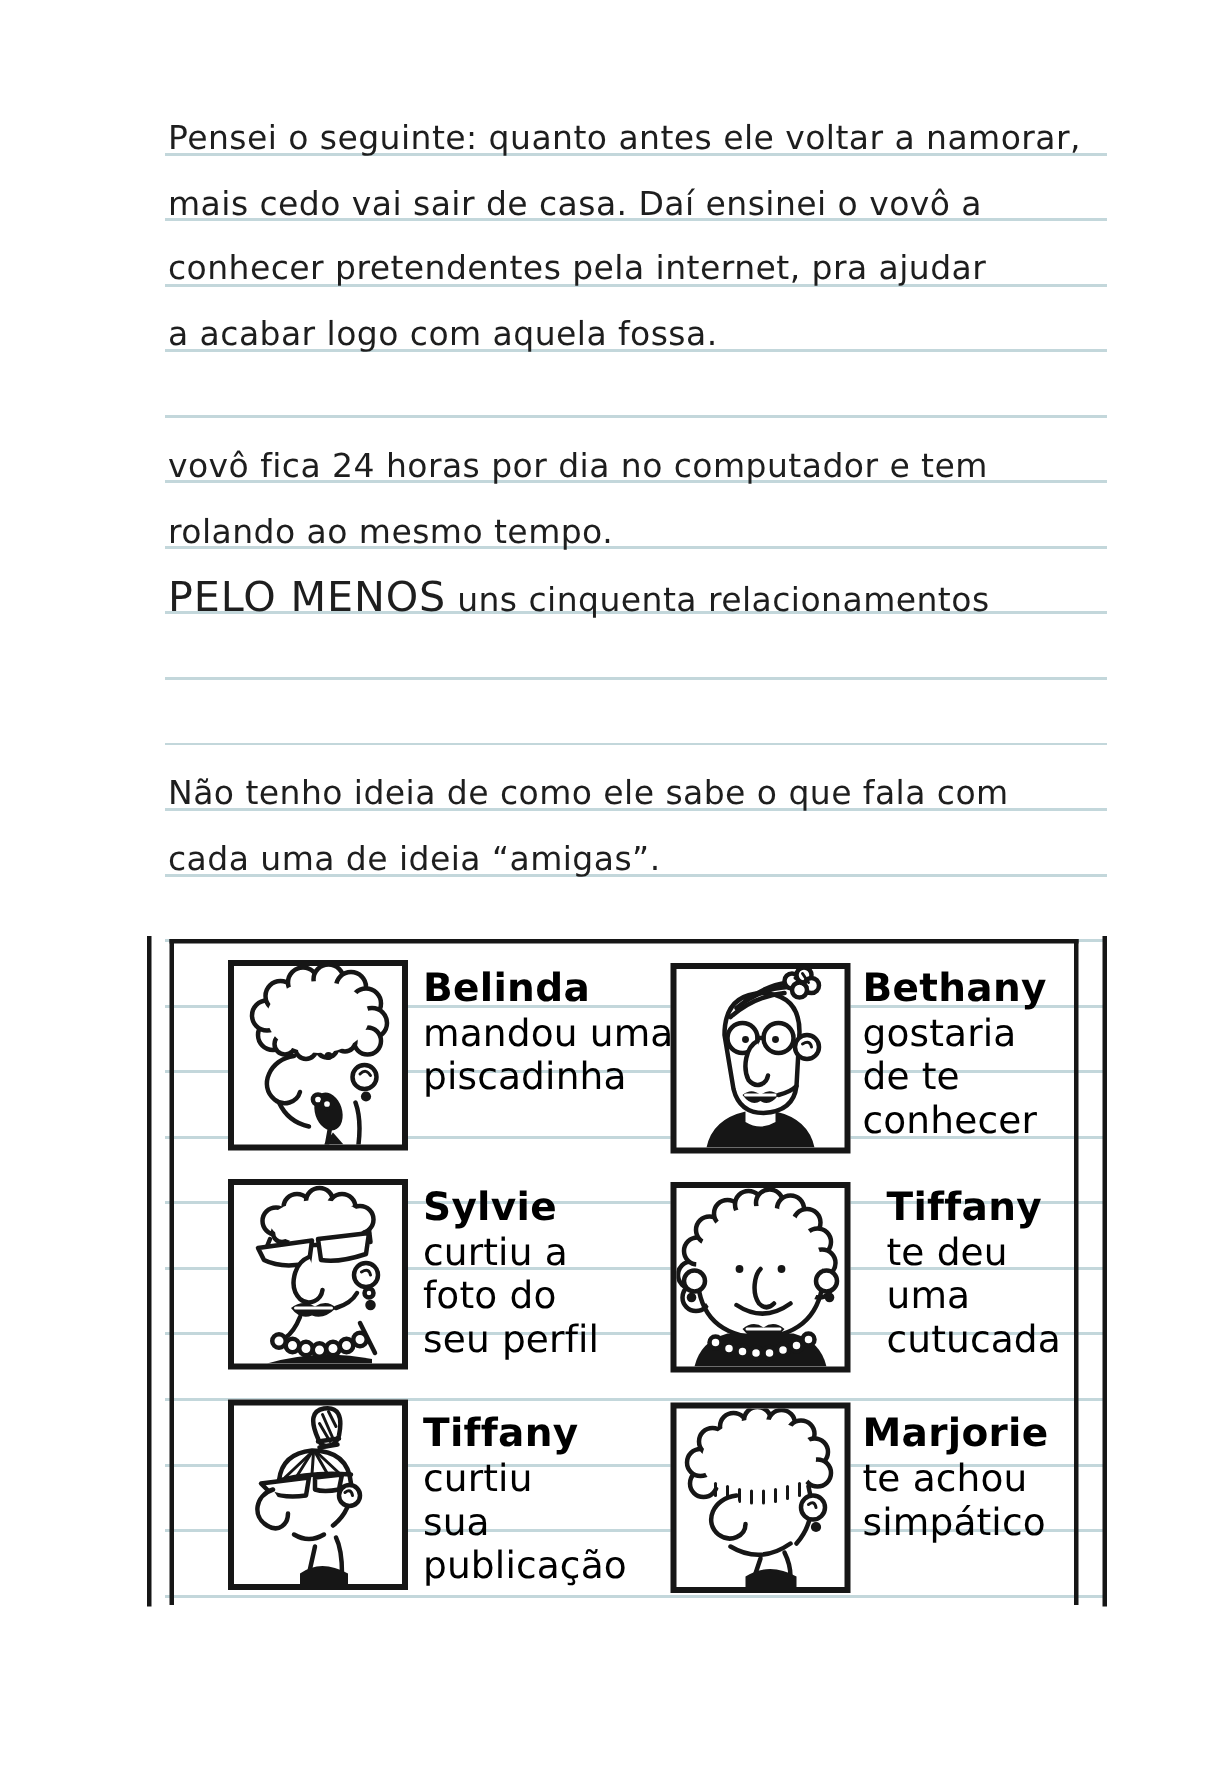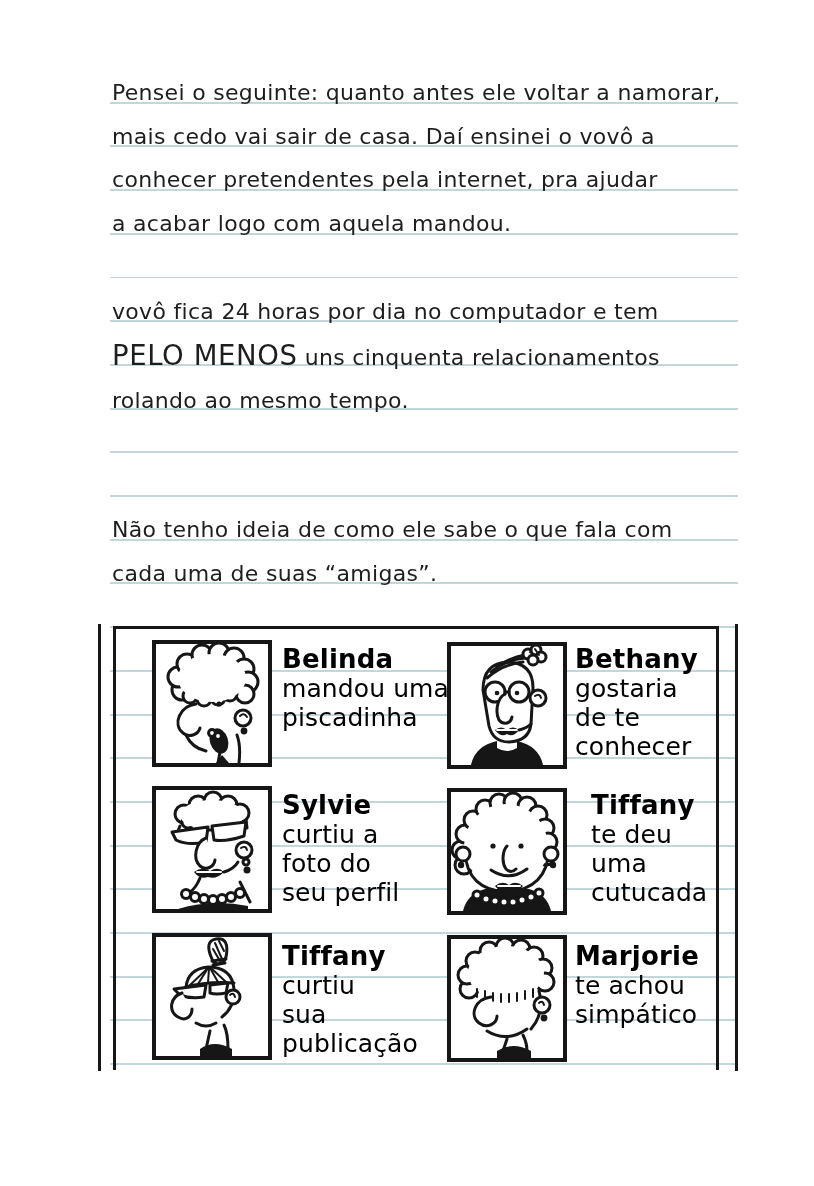--- a/index.html
+++ b/index.html
@@ -50,32 +50,32 @@
 <body>
 
 <div class="page">
 
   <div class="rules"></div>
 
   <div class="hand" id="para1">
     <div>Pensei o seguinte: quanto antes ele voltar a namorar,</div>
     <div>mais cedo vai sair de casa. Daí ensinei o vovô a</div>
     <div>conhecer pretendentes pela internet, pra ajudar</div>
-    <div>a acabar logo com aquela mandou.</div>
+    <div>a acabar logo com aquela fossa.</div>
   </div>
 
   <div class="hand" id="para2">
     <div>vovô fica 24 horas por dia no computador e tem</div>
+    <div>rolando ao mesmo tempo.</div>
     <div><span class="big">PELO MENOS</span><span> uns cinquenta relacionamentos</span></div>
-    <div>rolando ao mesmo tempo.</div>
   </div>
 
   <div class="hand" id="para3">
     <div>Não tenho ideia de como ele sabe o que fala com</div>
-    <div>cada uma de suas “amigas”.</div>
+    <div>cada uma de ideia “amigas”.</div>
   </div>
 
   <div class="pline" style="left:113px;top:626px;width:606px;height:3px;"></div>
   <div class="pline" style="left:98px;top:624px;width:3px;height:447px;"></div>
   <div class="pline" style="left:113px;top:626px;width:3px;height:444px;"></div>
   <div class="pline" style="left:716px;top:626px;width:3px;height:444px;"></div>
   <div class="pline" style="left:735px;top:624px;width:3px;height:447px;"></div>
 
   <div class="facebox" style="left:152px;top:640px;">
     <svg viewBox="0 0 112 119">

